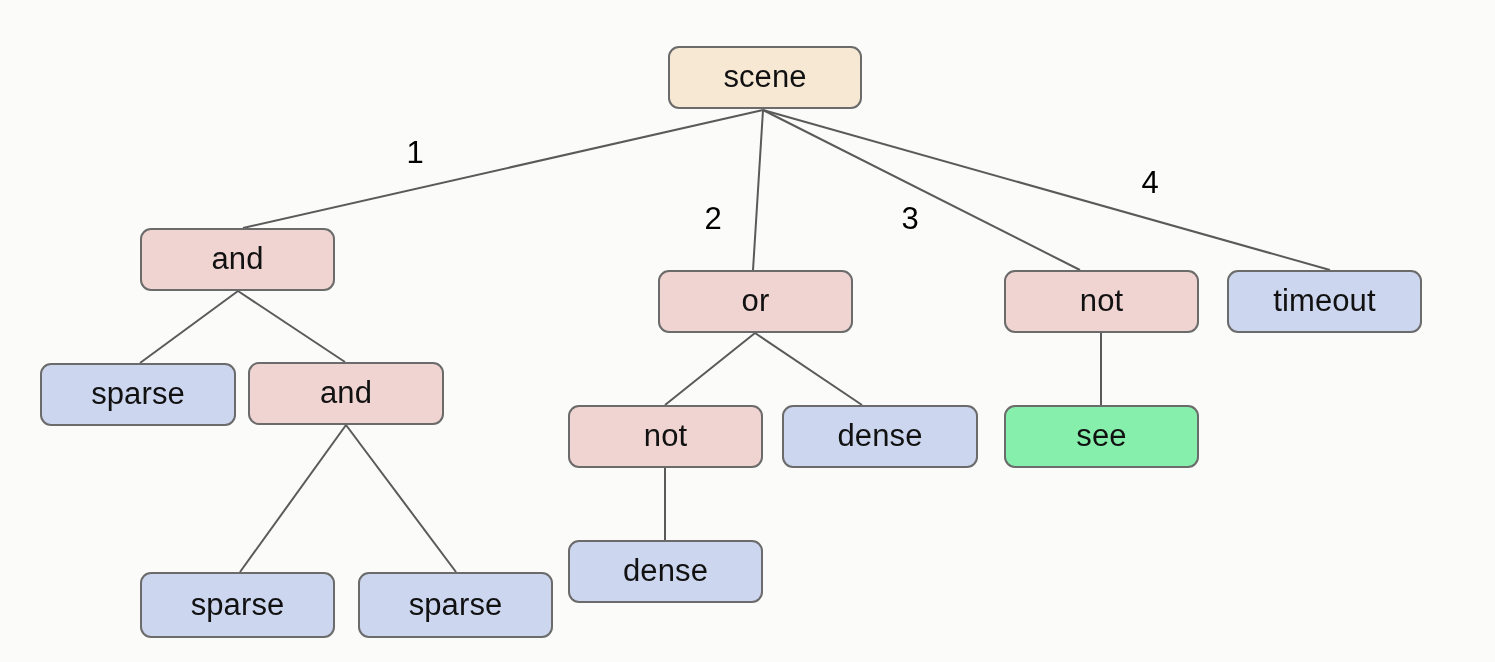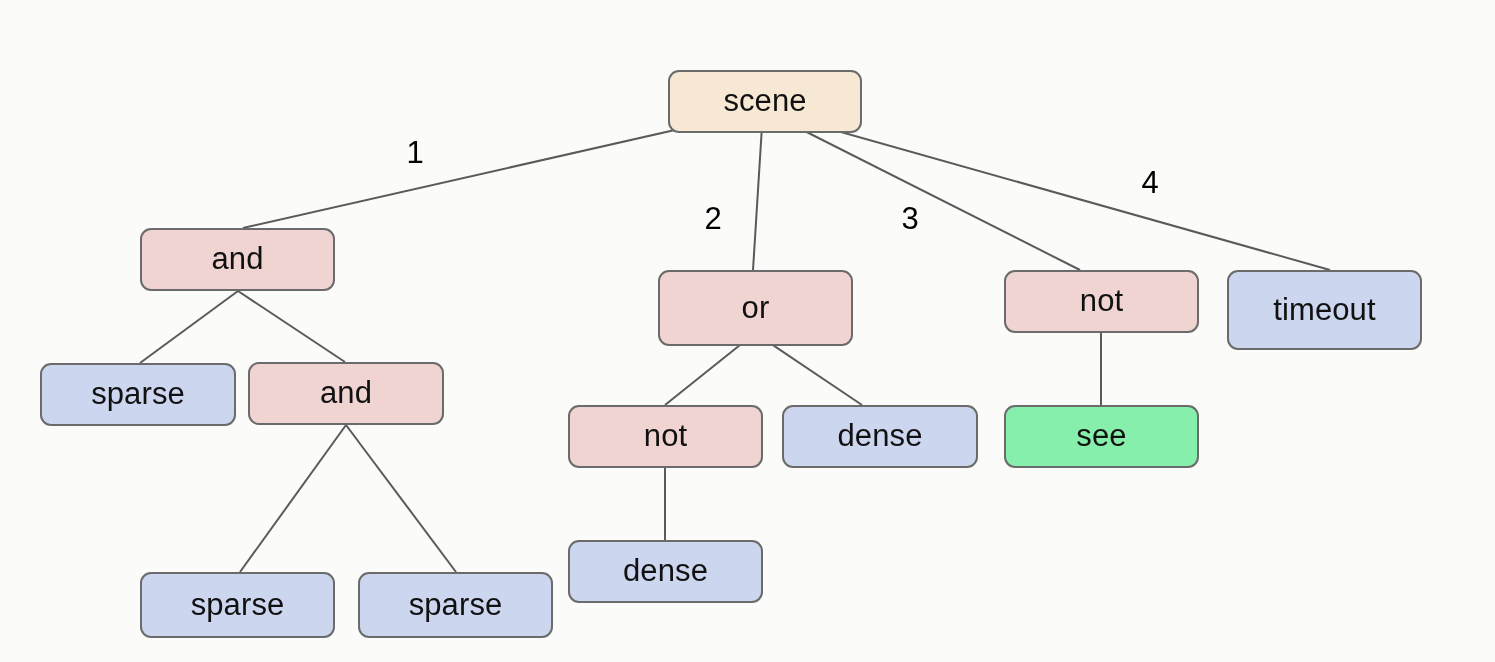--- a/index.html
+++ b/index.html
@@ -65,33 +65,33 @@
       <line x1="238" y1="291" x2="140" y2="363" stroke="#5a5a5a" stroke-width="2"></line>
       <line x1="238" y1="291" x2="345" y2="362" stroke="#5a5a5a" stroke-width="2"></line>
       <line x1="346" y1="425" x2="240" y2="572" stroke="#5a5a5a" stroke-width="2"></line>
       <line x1="346" y1="425" x2="456" y2="572" stroke="#5a5a5a" stroke-width="2"></line>
       <line x1="755" y1="333" x2="665" y2="405" stroke="#5a5a5a" stroke-width="2"></line>
       <line x1="755" y1="333" x2="862" y2="405" stroke="#5a5a5a" stroke-width="2"></line>
       <line x1="665" y1="468" x2="665" y2="540" stroke="#5a5a5a" stroke-width="2"></line>
       <line x1="1101" y1="333" x2="1101" y2="405" stroke="#5a5a5a" stroke-width="2"></line>
     </svg>
   <div id="node-layer">
-      <div class="node" style="left: 668px; top: 46px; width: 194px; height: 63px; background: rgb(247, 232, 212); border-color: rgb(107, 107, 107); margin-top: 24px;">
+      <div class="node" style="left: 668px; top: 46px; width: 194px; height: 63px; background: rgb(247, 232, 212); border-color: rgb(107, 107, 107);">
         <span class="node-label">scene</span>
       </div>
       <div class="node" style="left: 140px; top: 228px; width: 195px; height: 63px; background: rgb(239, 212, 210); border-color: rgb(107, 107, 107);">
         <span class="node-label">and</span>
       </div>
-      <div class="node" style="left: 658px; top: 270px; width: 195px; height: 76px; background: rgb(239, 212, 210); border-color: rgb(107, 107, 107);">
+      <div class="node" style="left: 658px; top: 270px; width: 195px; height: 63px; background: rgb(239, 212, 210); border-color: rgb(107, 107, 107);">
         <span class="node-label">or</span>
       </div>
       <div class="node" style="left: 1004px; top: 270px; width: 195px; height: 63px; background: rgb(239, 212, 210); border-color: rgb(107, 107, 107);">
         <span class="node-label">not</span>
       </div>
-      <div class="node" style="left: 1227px; top: 270px; width: 195px; height: 80px; background: rgb(204, 214, 239); border-color: rgb(107, 107, 107);">
+      <div class="node" style="left: 1227px; top: 270px; width: 195px; height: 63px; background: rgb(204, 214, 239); border-color: rgb(107, 107, 107);">
         <span class="node-label">timeout</span>
       </div>
       <div class="node" style="left: 40px; top: 363px; width: 196px; height: 63px; background: rgb(204, 214, 239); border-color: rgb(107, 107, 107);">
         <span class="node-label">sparse</span>
       </div>
       <div class="node" style="left: 248px; top: 362px; width: 196px; height: 63px; background: rgb(239, 212, 210); border-color: rgb(107, 107, 107);">
         <span class="node-label">and</span>
       </div>
       <div class="node" style="left: 568px; top: 405px; width: 195px; height: 63px; background: rgb(239, 212, 210); border-color: rgb(107, 107, 107);">
         <span class="node-label">not</span>

